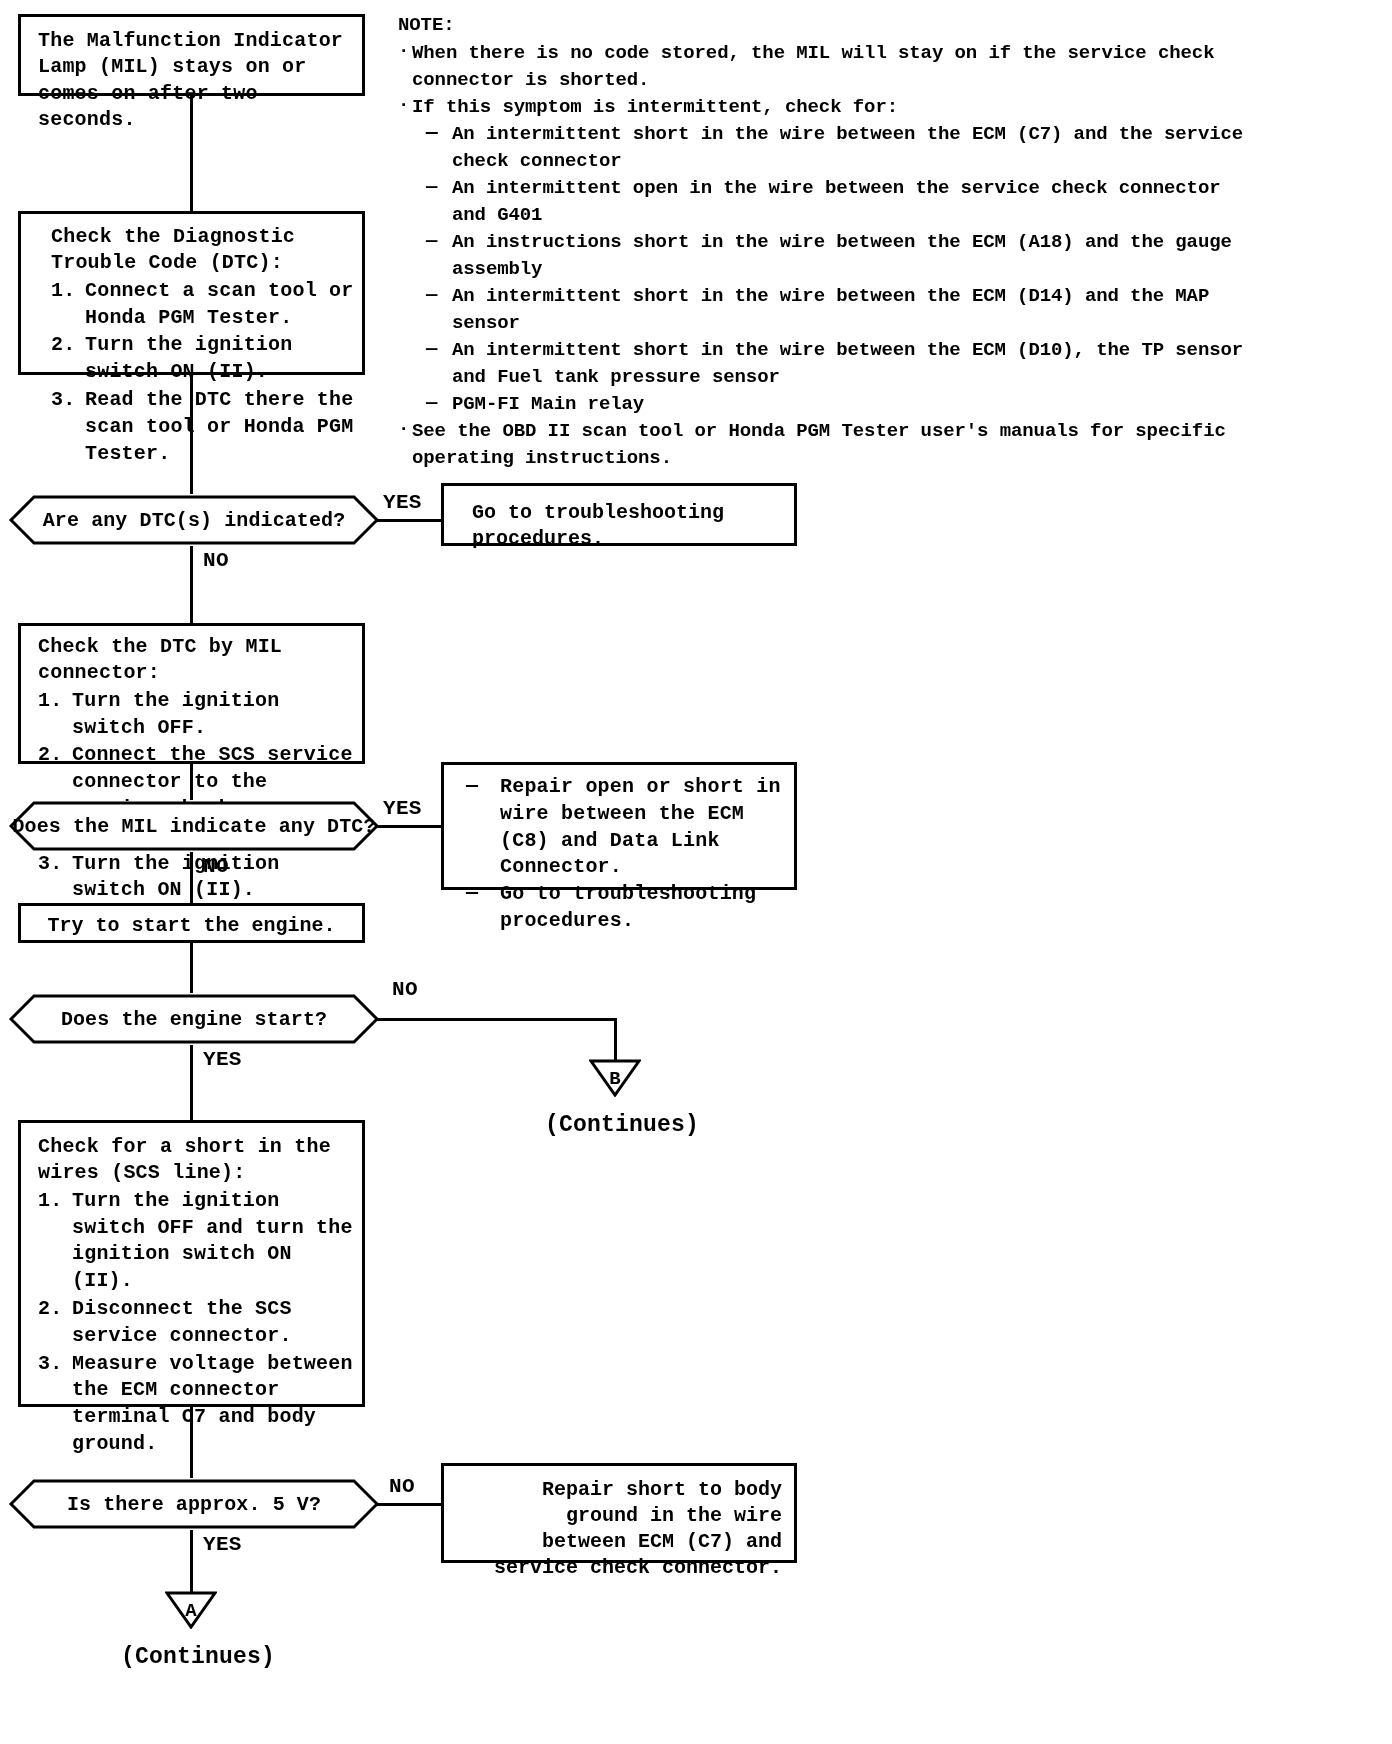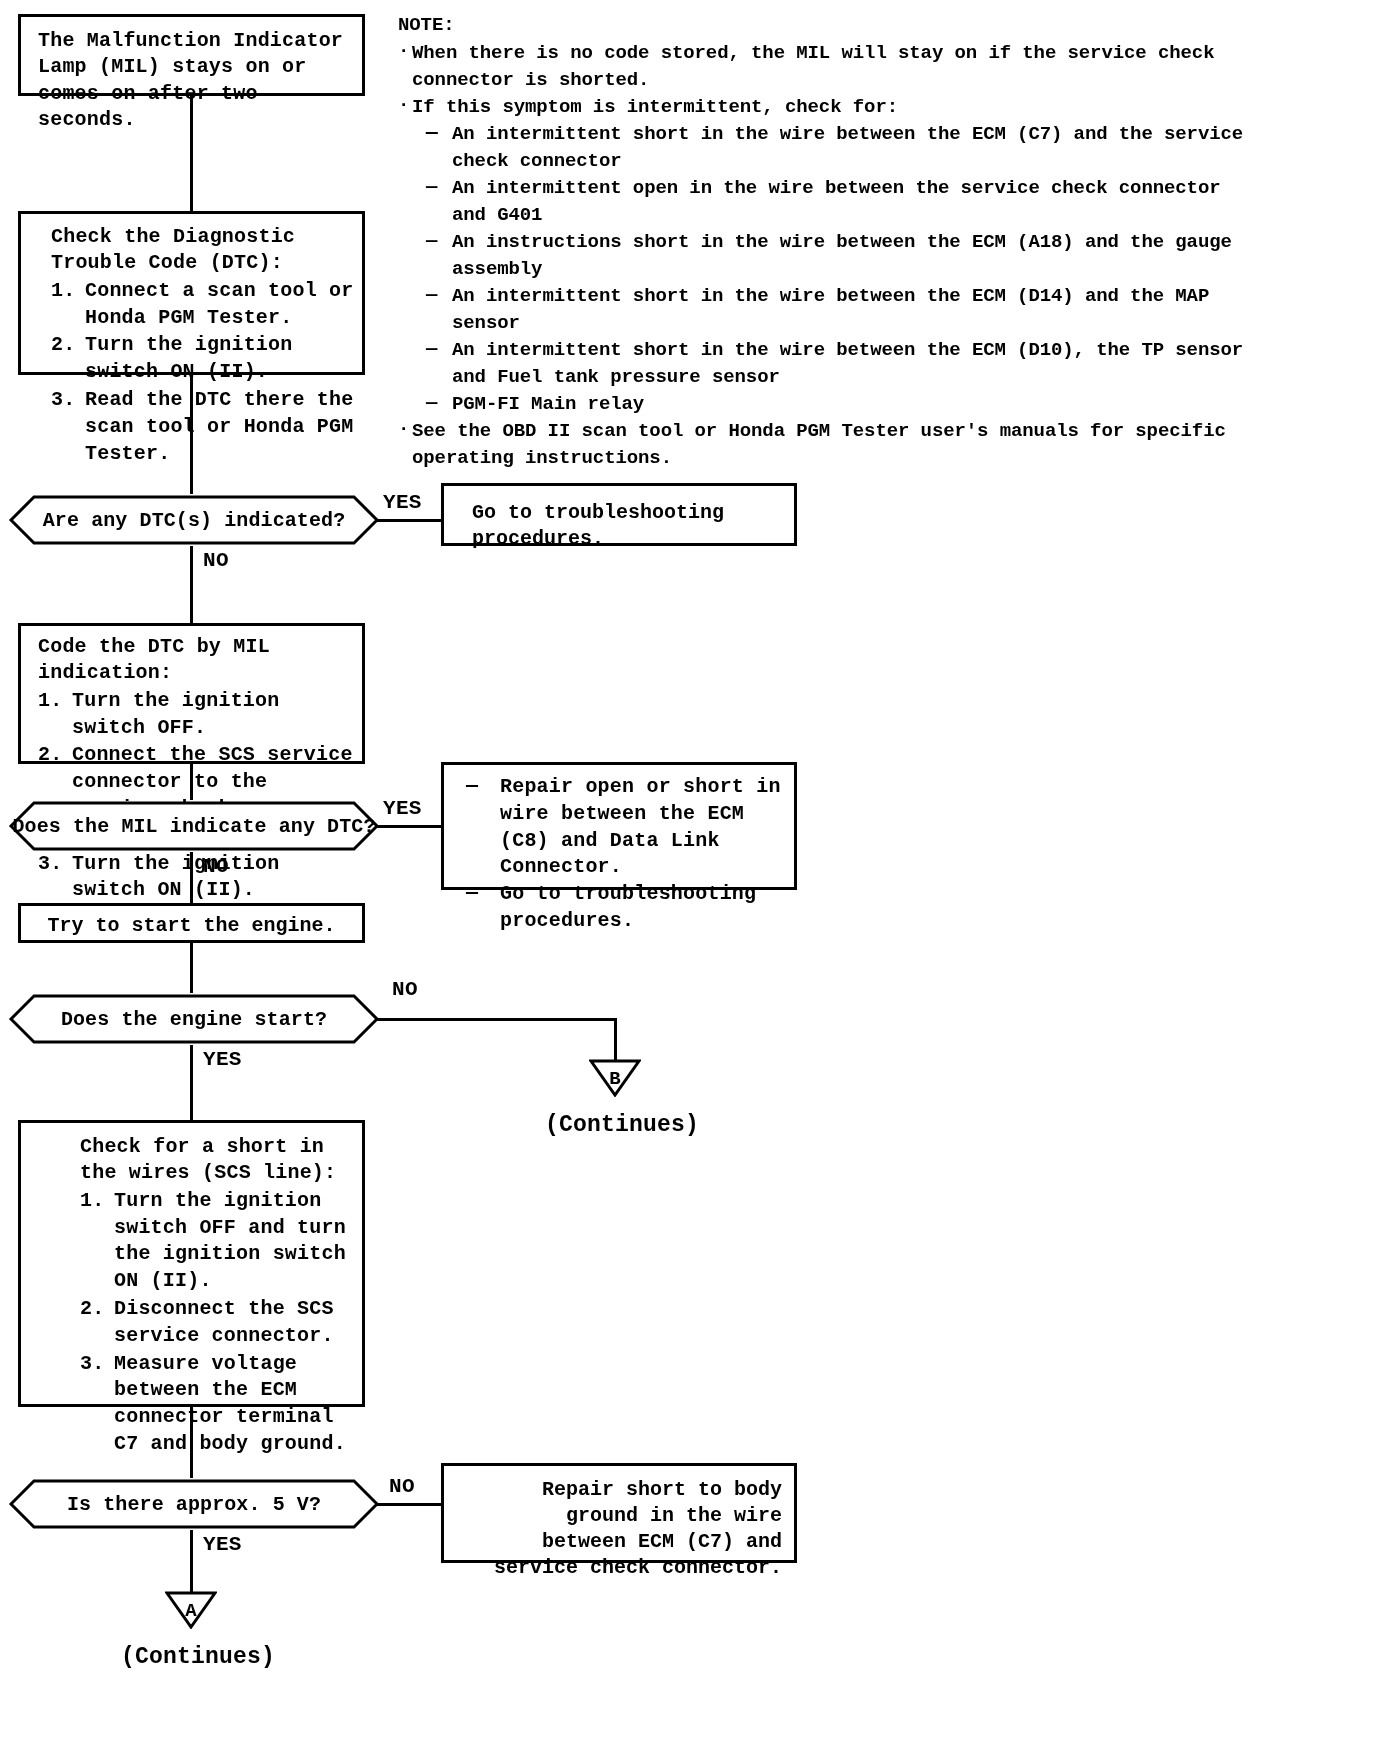--- a/index.html
+++ b/index.html
@@ -282,21 +282,21 @@
     <div class="inner" style="padding:14px 10px 0 28px;">
       <div class="plain">Go to troubleshooting procedures.</div>
     </div>
   </div>
 
   <div class="vline" style="left:190px; top:546px; height:77px;"></div>
   <div class="branch-label" style="left:203px; top:549px;">NO</div>
 
   <div class="box" style="left:18px; top:623px; width:347px; height:141px;">
     <div class="inner" style="padding:8px 8px 0 17px;">
-      <div class="b-title">Code the DTC by MIL indication:</div>
+      <div class="b-title">Check the DTC by MIL connector:</div>
       <ul class="steps">
         <li>
           <span class="num">1.</span>
           <span>Turn the ignition switch OFF.</span>
         </li>
         <li>
           <span class="num">2.</span>
           <span>Connect the SCS service connector to the service check connector.</span>
         </li>
         <li>
@@ -360,21 +360,21 @@
     <svg width="52" height="38" viewBox="0 0 52 38">
       <polygon points="2,2 50,2 26,36" fill="#ffffff" stroke="#000000" stroke-width="3"></polygon>
     </svg>
     <div class="letter">B</div>
   </div>
   <div class="continues" style="left:545px; top:1112px;">(Continues)</div>
 
   <div class="vline" style="left:190px; top:1045px; height:92px;"></div>
   <div class="branch-label" style="left:203px; top:1048px;">YES</div>
 
-  <div class="box" style="left:18px; top:1120px; width:347px; height:287px;padding-left:42px;">
+  <div class="box" style="left:18px; top:1120px; width:347px; height:287px;">
     <div class="inner" style="padding:11px 8px 0 17px;">
       <div class="b-title">Check for a short in the wires (SCS line):</div>
       <ul class="steps">
         <li>
           <span class="num">1.</span>
           <span>Turn the ignition switch OFF and turn the ignition switch ON (II).</span>
         </li>
         <li>
           <span class="num">2.</span>
           <span>Disconnect the SCS service connector.</span>

